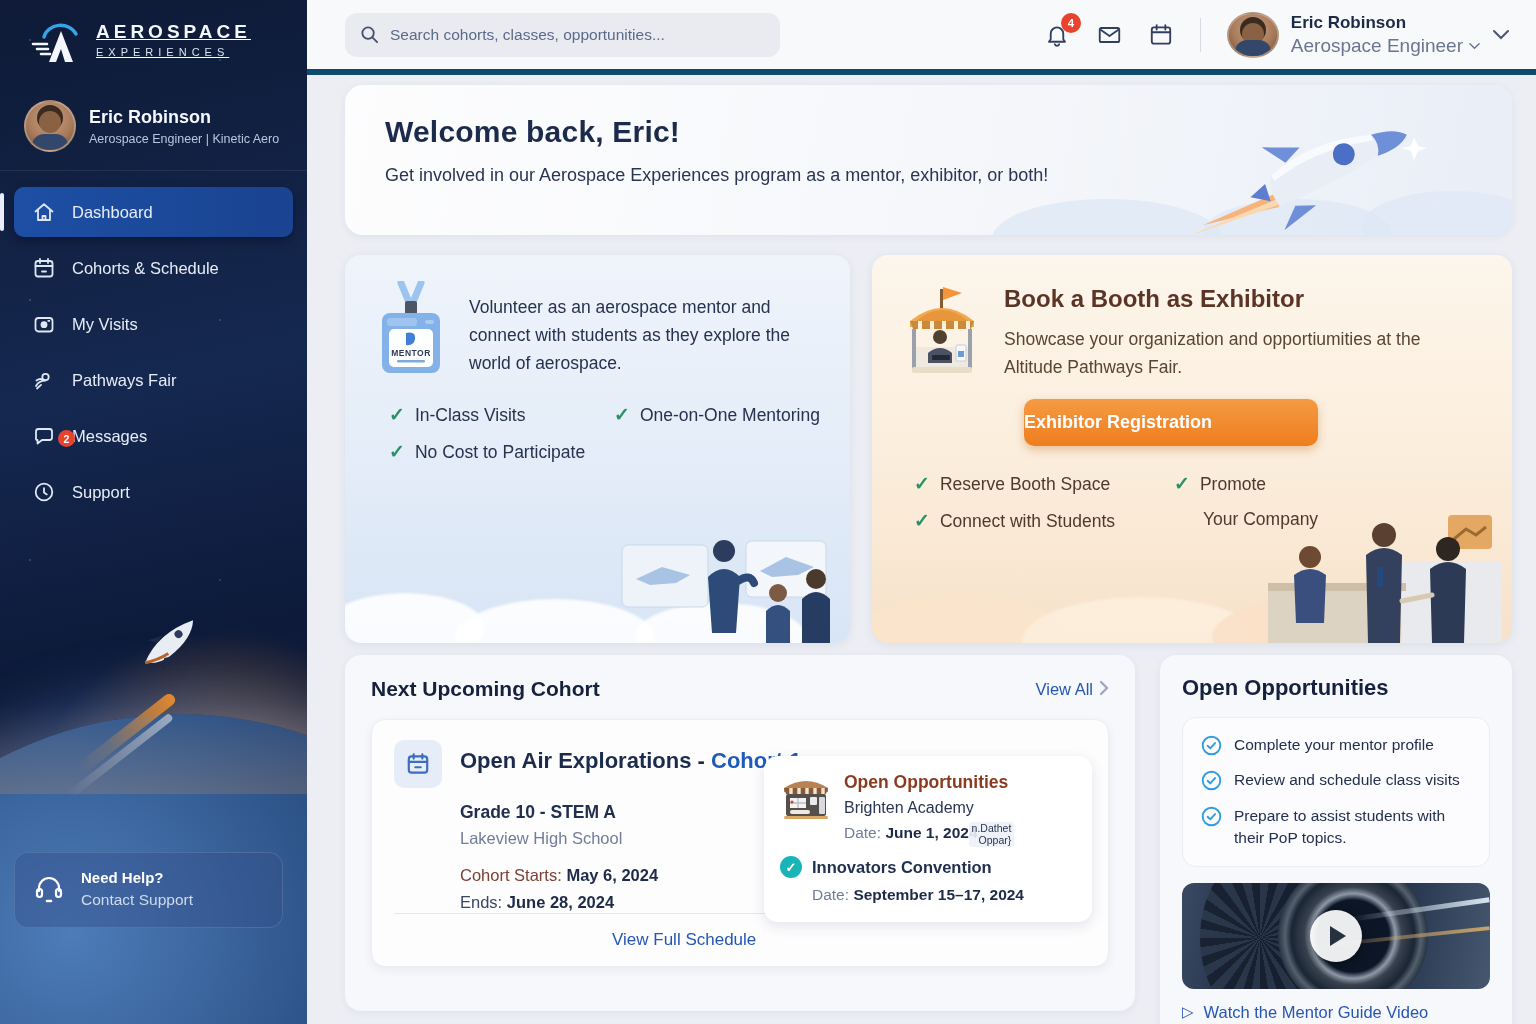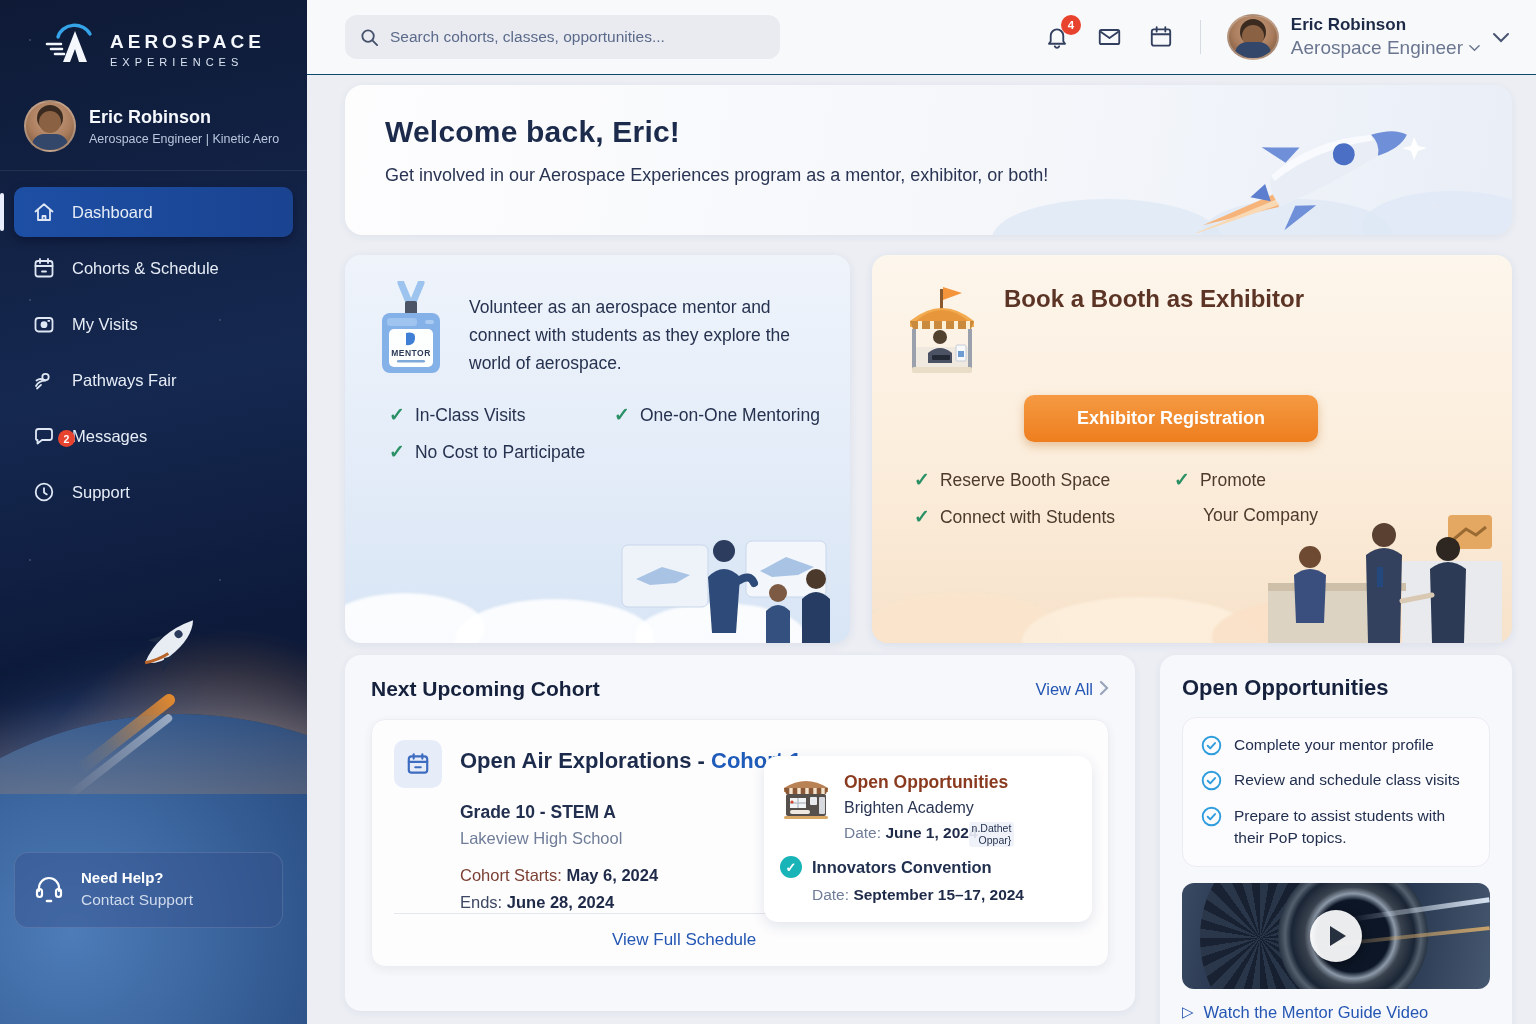--- a/index.html
+++ b/index.html
@@ -24,21 +24,21 @@
     background:radial-gradient(circle at 36% 28%, #4d7cb8 0%, #2a4f84 38%, #132c54 66%, #0a1b38 100%);
     box-shadow:0 -18px 60px rgba(120,170,255,.35); }
   .earth-haze { position:absolute; left:0; bottom:230px; width:307px; height:90px;
     background:linear-gradient(180deg, transparent, rgba(255,160,70,.18)); }
   .side-rocket { position:absolute; left:118px; top:628px; transform:rotate(-38deg); }
   .side-rocket .trail { position:absolute; top:58px; left:-96px; width:120px; height:12px; border-radius:8px;
     background:linear-gradient(90deg, transparent, rgba(255,170,60,.15) 30%, rgba(255,150,40,.85)); }
   .side-rocket .trail2 { position:absolute; top:74px; left:-120px; width:130px; height:8px; border-radius:8px;
     background:linear-gradient(90deg, transparent, rgba(255,255,255,.5)); }
 
-  .brand { position:relative; display:flex; align-items:flex-end; gap:10px; padding:22px 18px 18px 44px; }
+  .brand { position:relative; display:flex; align-items:flex-start; gap:10px; padding:22px 18px 18px 30px;text-decoration:underline; }
   .brand-text { line-height:1.1; }
   .brand-line1 { font-size:19px; font-weight:bold; letter-spacing:4px; color:#f4f7fc; }
   .brand-line2 { font-size:11px; letter-spacing:5px; color:#dbe4f2; margin-top:3px; }
 
   .profile { position:relative; display:flex; align-items:center; gap:13px; padding:14px 12px 18px 24px;
     border-bottom:1px solid rgba(255,255,255,.08); }
   .avatar { width:52px; height:52px; border-radius:50%; flex:0 0 52px; overflow:hidden; position:relative;
     background:radial-gradient(circle at 50% 35%, #c9a184 0%, #a97c5c 55%, #6d4b33 100%); border:2px solid rgba(255,255,255,.25); }
   .avatar::before { content:""; position:absolute; top:9px; left:50%; transform:translateX(-50%); width:22px; height:22px;
     border-radius:50%; background:#8a6243; box-shadow:0 -4px 0 2px #3a2a20; }
@@ -58,21 +58,21 @@
 
   .help-box { position:absolute; left:14px; right:24px; bottom:96px; background:rgba(53,80,140,.45);
     border:1px solid rgba(255,255,255,.12); border-radius:14px; padding:16px 16px 18px 16px;
     display:flex; gap:14px; align-items:center; backdrop-filter:blur(2px); }
   .help-title { font-size:15px; font-weight:bold; color:#fff; }
   .help-sub { font-size:15.5px; color:#cfdaec; margin-top:5px; }
 
   
   .main { flex:1; display:flex; flex-direction:column; height:1024px; }
   .topbar { height:75px; background:#f8f9fb; display:flex; align-items:center; padding:0 26px 0 38px;
-    border-bottom:1px solid #0c4a6e; flex:0 0 75px; }
+    border-bottom:6px solid #0c4a6e; flex:0 0 75px; }
   .search-box { width:435px; height:44px; background:#e9ebf1; border-radius:12px; display:flex; align-items:center;
     gap:10px; padding:0 14px; }
   .search-box input { border:none; outline:none; background:transparent; font-size:15.5px; color:#3c4660; width:100%;
     font-family:"Liberation Sans", sans-serif; }
   .search-box input::placeholder { color:#5b6a8a; }
   .top-actions { margin-left:auto; display:flex; align-items:center; gap:26px; color:#323f5e; }
   .top-icon { position:relative; width:26px; height:26px; cursor:pointer; }
   .notif-badge { position:absolute; top:-9px; right:-11px; min-width:20px; height:20px; background:#e8432e; color:#fff;
     font-size:11.5px; font-weight:bold; border-radius:10px; display:flex; align-items:center; justify-content:center; padding:0 4px; }
   .top-divider { width:1px; height:34px; background:#d6dae3; }
@@ -98,21 +98,21 @@
   .promo-card { position:relative; border-radius:16px; overflow:hidden; height:388px; padding:26px 30px;
     box-shadow:0 2px 10px rgba(30,50,90,.08); }
   .mentor-card { flex:0 0 505px; background:linear-gradient(180deg,#eff4fb 0%,#e3ecf8 55%,#d8e5f5 100%); }
   .exhibitor-card { flex:1; background:linear-gradient(180deg,#fdf6ec 0%,#fbeddb 55%,#f7e2ca 100%); }
   .promo-head { display:flex; gap:22px; }
   .promo-title { font-size:24px; font-weight:bold; color:#1c2b4c; margin-top:4px; }
   .exhibitor-card .promo-title { color:#5b3425; }
   .promo-body { font-size:17.5px; line-height:1.6; color:#26324f; margin-top:12px; max-width:340px; }
   .exhibitor-card .promo-body { color:#5a4434; max-width:470px; }
   .promo-btn { display:block; border:none; cursor:pointer; color:#fff; font-weight:bold; font-size:18px;
-    border-radius:10px; padding:13px 0; width:278px; text-align:center; margin:18px 0 0 148px;
+    border-radius:10px; padding:13px 0; width:278px; text-align:left; margin:18px 0 0 148px;
     font-family:"Liberation Sans", sans-serif; box-shadow:0 4px 10px rgba(30,60,120,.25); }
   .mentor-btn { background:linear-gradient(180deg,#2f6cc7 0%,#1d4fa3 100%); }
   .exhibitor-btn { background:linear-gradient(180deg,#f59a43 0%,#ee7e1e 100%); width:294px; margin-left:122px;
     box-shadow:0 4px 10px rgba(190,110,30,.35); }
   .check-grid { display:grid; margin-top:26px; row-gap:14px; font-size:17.5px; color:#26324f; position:relative; z-index:2; }
   .mentor-card .check-grid { grid-template-columns:225px auto; padding-left:14px; }
   .exhibitor-card .check-grid { grid-template-columns:260px auto; padding-left:12px; color:#4e3a2c; }
   .check-item { display:flex; gap:10px; align-items:baseline; }
   .checkmark { color:#2a9065; font-weight:bold; font-size:19px; }
   .check-cont { padding-left:29px; }
@@ -454,20 +454,21 @@
               <rect x="14" y="66" width="52" height="20" fill="#efe9df"></rect>
               <circle cx="38" cy="56" r="7" fill="#51412f"></circle>
               <path d="M26 72 q12 -10 24 0 l0 10 h-24 z" fill="#4a5263"></path>
               <rect x="30" y="74" width="18" height="5" rx="1" fill="#232a36"></rect>
               <rect x="54" y="64" width="10" height="16" rx="1" fill="#f7f9fb" stroke="#c8cdd6"></rect>
               <rect x="56" y="70" width="6" height="6" fill="#6d9bd2"></rect>
             </svg>
           </span>
           <div>
             <h2 class="promo-title">Book a Booth as Exhibitor</h2>
+            <p class="promo-body">Showcase your organization and opportiumities at the Altitude Pathways Fair.</p>
           </div>
         </div>
         <button class="promo-btn exhibitor-btn">Exhibitor Registration</button>
         <div class="check-grid">
           <div class="check-item">
               <span class="checkmark">✓</span>
               <span>Reserve Booth Space</span>
             </div>
           <div class="check-item">
               <span class="checkmark">✓</span>

